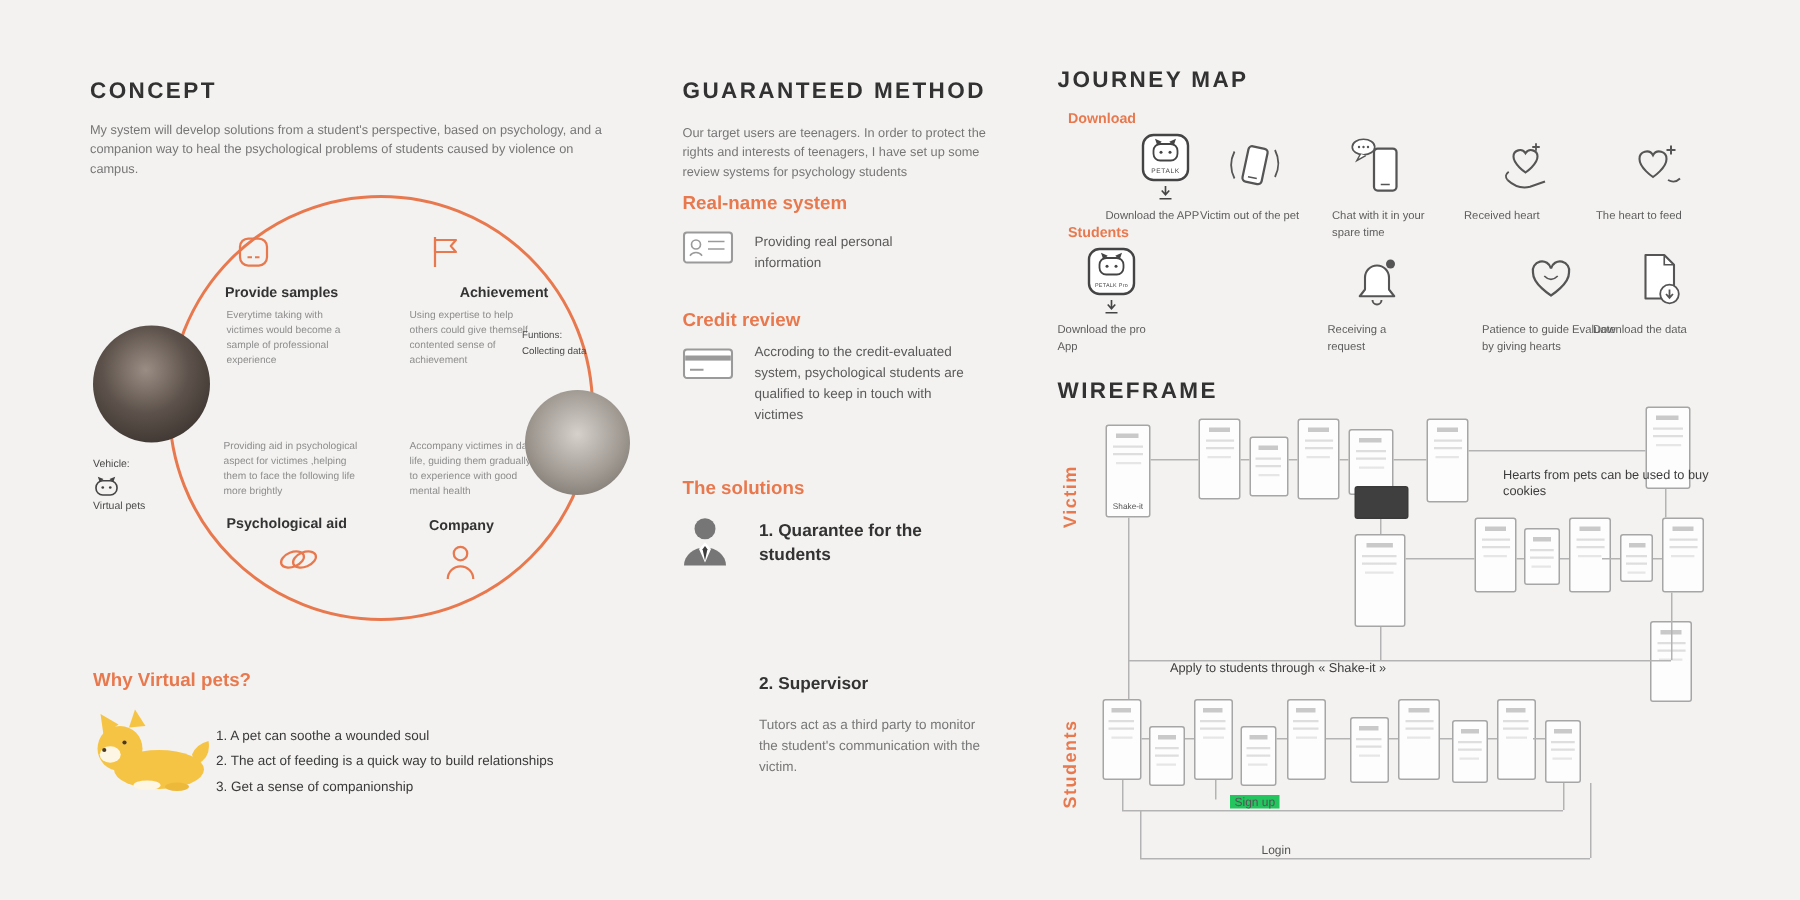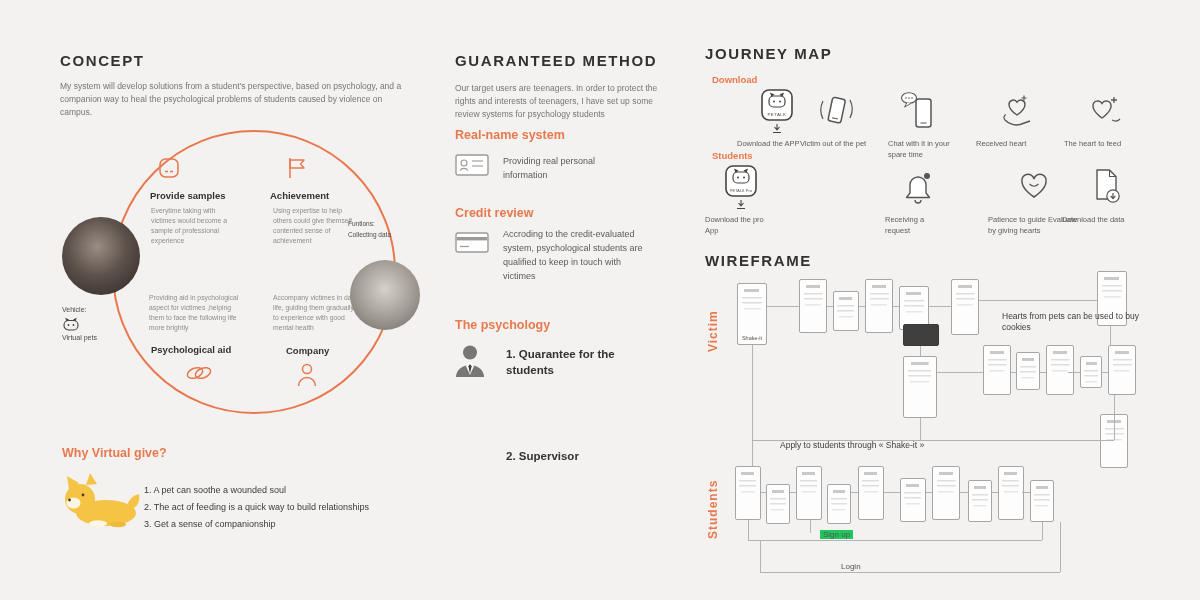--- a/index.html
+++ b/index.html
@@ -56,21 +56,21 @@
   </div>
   <div class="abs q-title" style="left:150px;top:190px;width:95px;">Provide samples</div>
   <div class="abs q-desc" style="left:151px;top:206px;width:88px;">Everytime taking with victimes would become a sample of professional experience</div>
 
   <div class="abs" style="left:285px;top:156px;">
     <svg width="24" height="24" viewBox="0 0 24 24">
       <line x1="5" y1="2" x2="5" y2="22" stroke="#E8794E" stroke-width="1.5"></line>
       <path d="M5 4 h14 l-3.5 4 3.5 4 h-14 z" fill="none" stroke="#E8794E" stroke-width="1.4" stroke-linejoin="round"></path>
     </svg>
   </div>
-  <div class="abs q-title" style="left:270px;top:190px;width:90px;">Achievement</div>
+  <div class="abs q-title" style="left:291px;top:190px;width:90px;text-align:center;">Achievement</div>
   <div class="abs q-desc" style="left:273px;top:206px;width:84px;">Using expertise to help others could give themself contented sense of achievement</div>
 
   <div class="abs q-desc" style="left:149px;top:293px;width:92px;">Providing aid in psychological aspect for victimes ,helping them to face the following life more brightly</div>
   <div class="abs q-title" style="left:151px;top:344px;">Psychological aid</div>
   <div class="abs" style="left:183px;top:362px;">
     <svg width="32" height="22" viewBox="0 0 32 22">
       <ellipse cx="12" cy="11" rx="8" ry="4.8" fill="none" stroke="#E8794E" stroke-width="1.5" transform="rotate(-22 12 11)"></ellipse>
       <ellipse cx="20" cy="11" rx="8" ry="4.8" fill="none" stroke="#E8794E" stroke-width="1.5" transform="rotate(-22 20 11)"></ellipse>
     </svg>
   </div>
@@ -94,21 +94,21 @@
       <path d="M4.5 5.5 L3.2 1.8 L7 3.4 Z M13.5 5.5 L14.8 1.8 L11 3.4 Z" fill="#444"></path>
       <circle cx="6.5" cy="9" r="0.9" fill="#444"></circle>
         <circle cx="11.5" cy="9" r="0.9" fill="#444"></circle>
     </svg>
   </div>
   <div class="abs tiny" style="left:62px;top:334px;">Virtual pets</div>
 
   <div class="abs" style="left:348px;top:220px;font-size:6.5px;color:#4a4a4a;">Funtions:</div>
   <div class="abs" style="left:348px;top:231px;font-size:6.5px;color:#4a4a4a;">Collecting data</div>
 
-  <div class="abs oh" style="left:62px;top:446px;">Why Virtual give?</div>
+  <div class="abs oh" style="left:62px;top:446px;">Why Virtual pets?</div>
   <div class="abs" style="left:56px;top:472px;">
     <svg width="88" height="60" viewBox="0 0 88 60">
       <path d="M74 38 q11 -4 9 -16 q-8 2 -11 9" fill="#F6C445"></path>
       <ellipse cx="50" cy="41" rx="30" ry="13" fill="#F6C445"></ellipse>
       <circle cx="24" cy="27" r="15" fill="#F6C445"></circle>
       <path d="M13 18 L11 4 L23 11 Z" fill="#F6C445"></path>
       <path d="M30 13 L34 1 L41 12 Z" fill="#F6C445"></path>
       <ellipse cx="17.5" cy="31" rx="7" ry="5.5" fill="#FDF6E4"></ellipse>
       <circle cx="13.5" cy="28" r="1.4" fill="#4a3a20"></circle>
       <circle cx="27" cy="23" r="1.4" fill="#4a3a20"></circle>
@@ -138,31 +138,32 @@
   <div class="abs oh" style="left:455px;top:206px;">Credit review</div>
   <div class="abs" style="left:455px;top:230px;">
     <svg width="34" height="24" viewBox="0 0 34 24">
       <rect x="1" y="3" width="32" height="19" rx="2" fill="#fff" stroke="#9a9a9a" stroke-width="1.4"></rect>
       <rect x="1.8" y="7" width="30.4" height="3.4" fill="#9a9a9a"></rect>
       <line x1="5" y1="16.5" x2="14" y2="16.5" stroke="#9a9a9a" stroke-width="1.2"></line>
     </svg>
   </div>
   <div class="abs" style="left:503px;top:228px;width:148px;font-size:9px;color:#5a5a5a;line-height:1.55;">Accroding to the credit-evaluated system, psychological students are qualified to keep in touch with victimes</div>
 
-  <div class="abs oh" style="left:455px;top:318px;">The psychology</div>
+  <div class="abs oh" style="left:455px;top:318px;">The solutions</div>
   <div class="abs" style="left:452px;top:342px;">
     <svg width="36" height="36" viewBox="0 0 36 36">
       <circle cx="18" cy="10.5" r="7" fill="#767676"></circle>
       <path d="M4 35 a14 12 0 0 1 28 0 z" fill="#767676"></path>
       <path d="M18 19.5 l-4 4.5 4 9 4 -9 z" fill="#fff"></path>
       <path d="M18 22 l-1.6 2.2 1.6 7.5 1.6 -7.5 z" fill="#3e3e3e"></path>
     </svg>
   </div>
   <div class="abs" style="left:506px;top:346px;width:148px;font-size:11.5px;font-weight:bold;color:#333;line-height:1.4;">1. Quarantee for the students</div>
   <div class="abs" style="left:506px;top:450px;font-size:11.5px;font-weight:bold;color:#333;">2. Supervisor</div>
+  <div class="abs" style="left:506px;top:477px;width:158px;font-size:9px;color:#777;line-height:1.55;">Tutors act as a third party to monitor the student's communication with the victim.</div>
 
   <div class="abs sec-title" style="left:705px;top:45px;">JOURNEY MAP</div>
   <div class="abs orange" style="left:712px;top:74px;font-size:9.5px;font-weight:bold;">Download</div>
 
   <div class="jstep" style="left:705px;top:86px;width:80px;margin-left:32px;">
     <div class="jicon">
       <svg width="34" height="46" viewBox="0 0 34 46">
         <rect x="2" y="2" width="30" height="30" rx="7" fill="#fff" stroke="#444" stroke-width="1.6"></rect>
         <rect x="9" y="8" width="16" height="11" rx="4.5" fill="none" stroke="#444" stroke-width="1.2"></rect>
         <path d="M11.5 9 L10 4.5 L14.5 6.5 Z M22.5 9 L24 4.5 L19.5 6.5 Z" fill="#444"></path>

